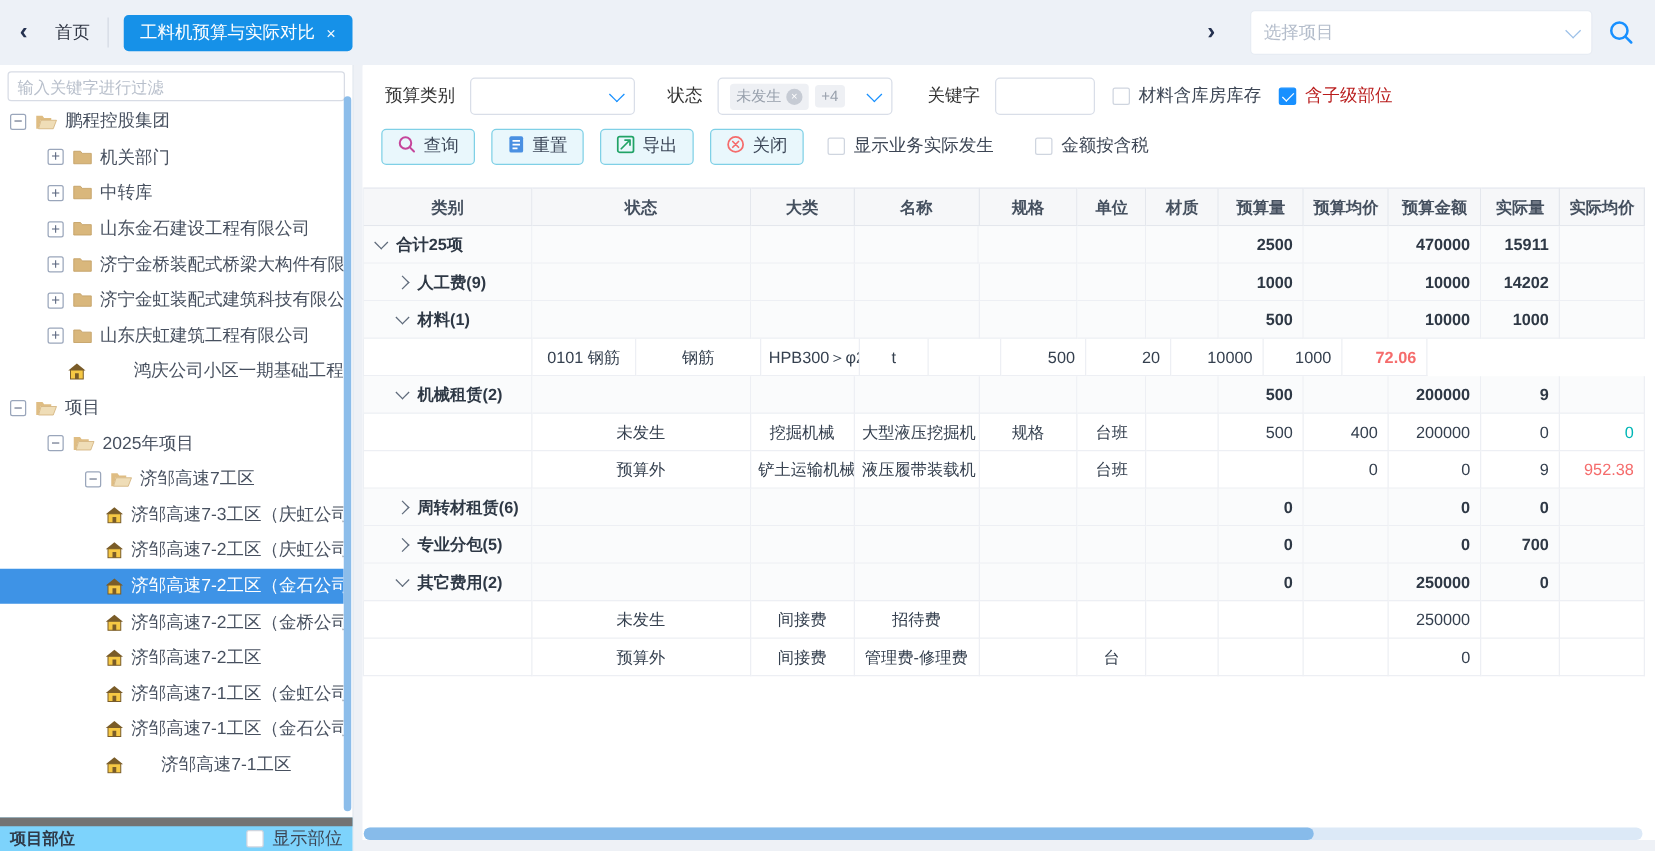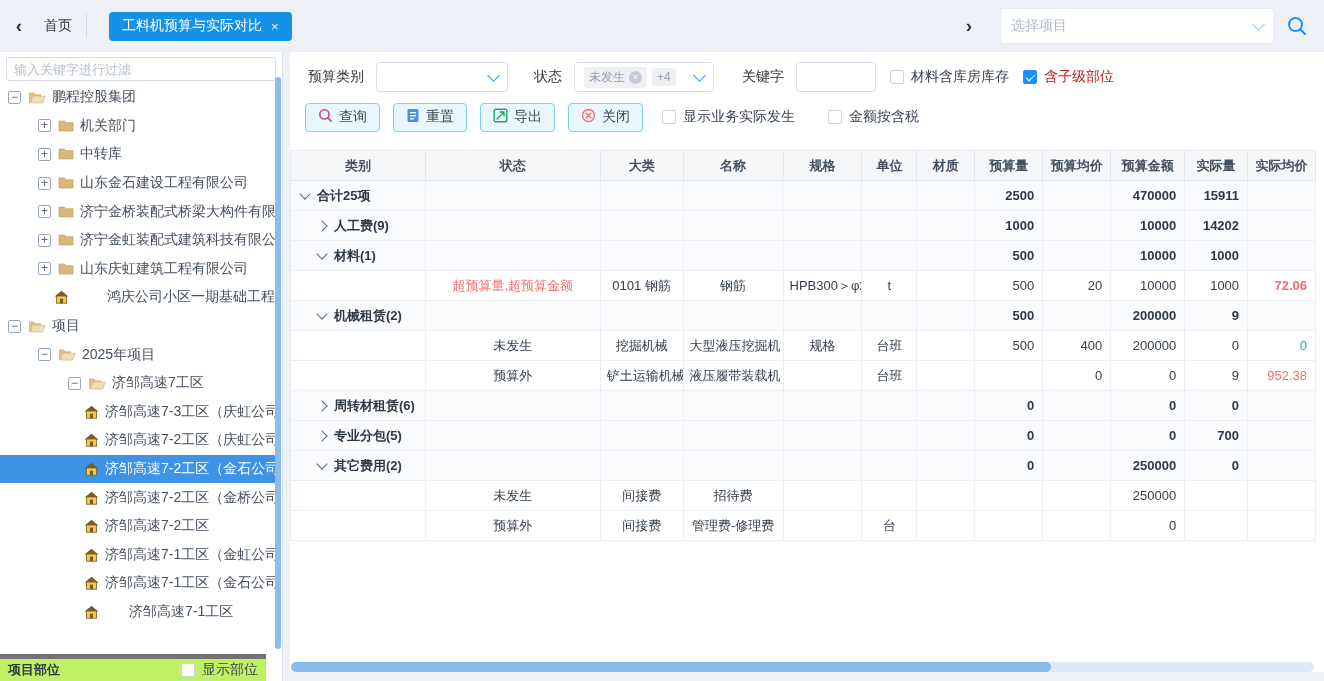--- a/index.html
+++ b/index.html
@@ -10,21 +10,21 @@
     color:#333;
     -webkit-font-smoothing:antialiased;
   }
   
   .topbar{position:absolute;top:0;left:0;right:0;height:52px;background:#edf1f7;
     border-bottom:1px solid #dfe5ee;display:flex;align-items:center;}
   .nav-chev{font-size:19px;font-weight:bold;color:#24314f;width:22px;text-align:center;cursor:pointer}
   .back-chev{margin-left:8px}
   .home-tab{font-size:14px;color:#2f3644;margin:0 14px 0 14px;cursor:pointer}
   .tab-divider{width:1px;height:24px;background:#d3d9e4}
-  .active-tab{margin-left:22px;height:29px;background:#1691e8;color:#fff;border-radius:4px;
+  .active-tab{margin-left:12px;height:29px;background:#1691e8;color:#fff;border-radius:4px;
     display:flex;align-items:center;padding:0 13px;font-size:14px;cursor:pointer}
   .active-tab .close-x{margin-left:9px;font-size:13px;opacity:.95}
   .topbar-spacer{flex:1}
   .project-select{width:252px;height:34px;background:#fff;border:1px solid #e7ecf3;border-radius:4px;
     display:flex;align-items:center;padding:0 10px;margin-left:20px}
   .project-select .placeholder{color:#b4bdcb;font-size:14px;flex:1}
   .chev-down{width:8px;height:8px;border-right:1.6px solid #9cc0e8;border-bottom:1.6px solid #9cc0e8;
     transform:rotate(45deg);margin-top:-4px}
   .topbar-search{margin:0 16px 0 12px;cursor:pointer;display:flex;align-items:center}
   
@@ -37,22 +37,22 @@
   .tree{position:absolute;top:31px;left:0;right:7px;bottom:28px;overflow:hidden}
   .tree-item{height:28.6px;display:flex;align-items:center;font-size:14px;color:#47505f;
     white-space:nowrap;overflow:hidden;cursor:pointer}
   .tree-item.selected{background:#3e93e6;color:#fff}
   .expander{flex:0 0 13px;width:13px;height:13px;box-sizing:border-box;border:1px solid #9aa6bb;
     border-radius:2px;background:#fff;color:#5c6880;font-size:12px;line-height:10px;text-align:center;
     margin-right:7px;cursor:pointer}
   .tree-icon{flex:0 0 auto;margin-right:6px;display:flex;align-items:center}
   .tree-label{overflow:hidden;text-overflow:clip;white-space:nowrap}
   .vthumb{position:absolute;right:1px;top:25px;width:6px;height:572px;background:#8cbdea;border-radius:3px;cursor:pointer}
-  .sidebar-footer{position:absolute;left:0;right:16px;bottom:0;height:27px;background:#bef264;
-    border-top:5px solid #737373;display:flex;align-items:center;padding:0 8px;box-sizing:border-box}
+  .sidebar-footer{position:absolute;left:0;right:0;bottom:0;height:27px;background:#7dd3fc;
+    border-top:7px solid #737373;display:flex;align-items:center;padding:0 8px;box-sizing:border-box}
   .sf-title{font-size:13px;font-weight:bold;color:#2f3a49}
   .sf-spacer{flex:1}
   
   .cb{width:14px;height:14px;box-sizing:border-box;border:1px solid #cfd5df;border-radius:2px;
     background:#fff;display:inline-block;position:relative;cursor:pointer;flex:0 0 auto}
   .cb.checked{background:#1890ff;border-color:#1890ff}
   .cb.checked::after{content:"";position:absolute;left:4px;top:1px;width:4px;height:8px;
     border-right:1.6px solid #fff;border-bottom:1.6px solid #fff;transform:rotate(45deg)}
   .cb-label{font-size:14px;color:#3c4554;margin-left:7px}
   .cb-label.blue{color:#b91c1c}
@@ -459,21 +459,20 @@
         <div class="tcell al-c" style="width: 55px;"></div>
         <div class="tcell al-c" style="width: 58px;"></div>
         <div class="tcell al-r" style="width: 68px;">500</div>
         <div class="tcell al-r" style="width: 68px;"></div>
         <div class="tcell al-r" style="width: 74px;">10000</div>
         <div class="tcell al-r" style="width: 63px;">1000</div>
         <div class="tcell al-r" style="width: 68px;"></div>
       </div>
       <div class="trow lrow">
         <div class="tcell al-l" style="width: 135px;"></div>
-        <div class="tcell al-c c-red" style="width: 175px;">超预算量,超预算金额</div>
         <div class="tcell al-c" style="width: 83px;">0101 钢筋</div>
         <div class="tcell al-c" style="width: 100px;">钢筋</div>
         <div class="tcell al-c" style="width: 79px;">HPB300＞φ2</div>
         <div class="tcell al-c" style="width: 55px;">t</div>
         <div class="tcell al-c" style="width: 58px;"></div>
         <div class="tcell al-r" style="width: 68px;">500</div>
         <div class="tcell al-r" style="width: 68px;">20</div>
         <div class="tcell al-r" style="width: 74px;">10000</div>
         <div class="tcell al-r" style="width: 63px;">1000</div>
         <div class="tcell al-r c-red" style="width: 68px; font-weight: bold;">72.06</div>

